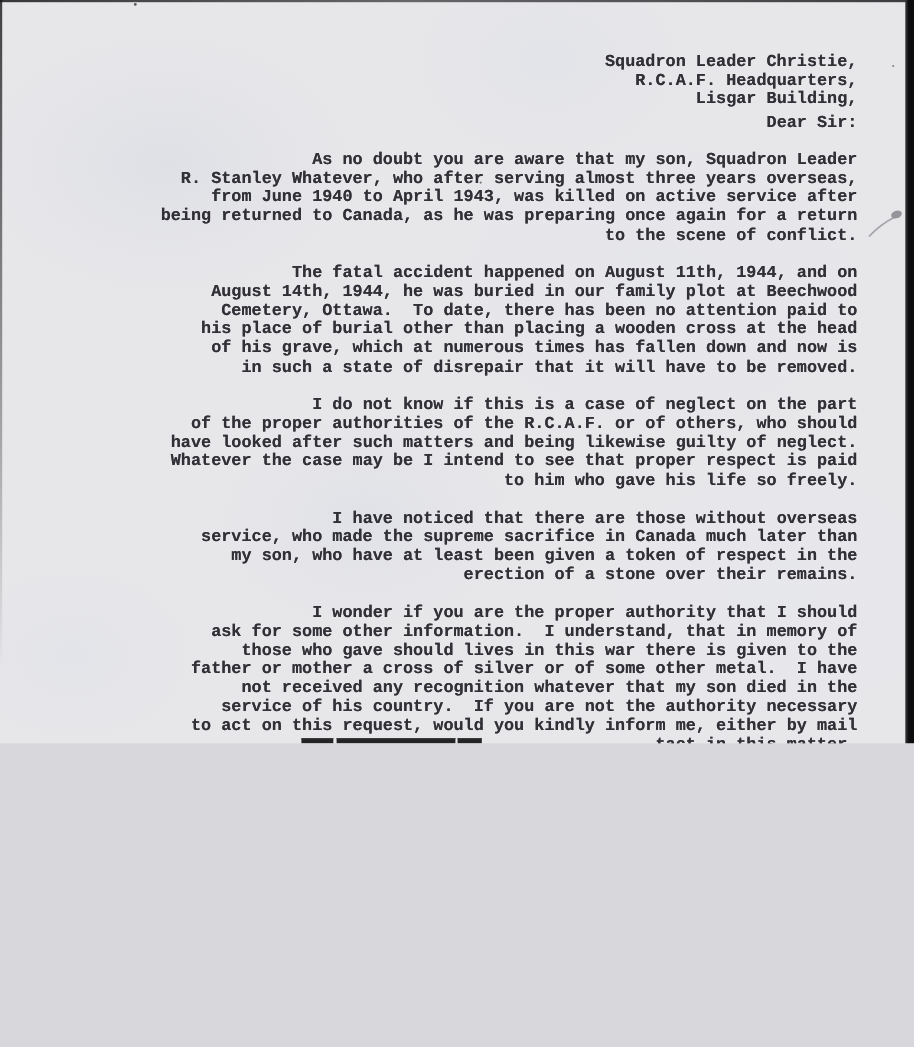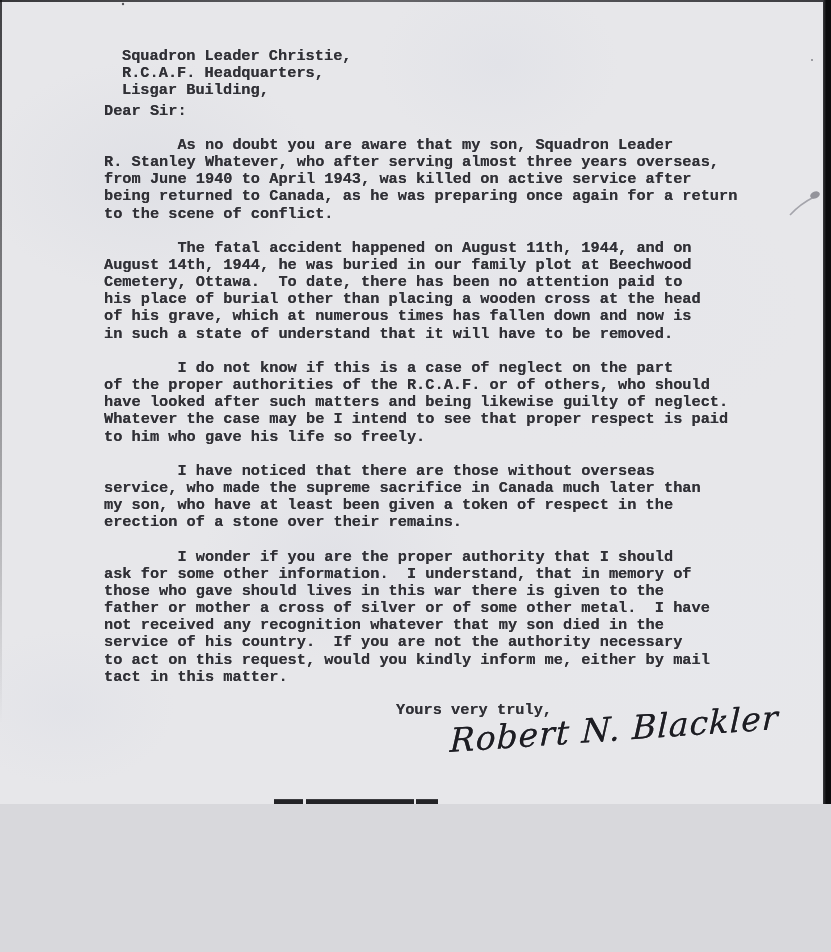--- a/index.html
+++ b/index.html
@@ -1,28 +1,29 @@
 <!DOCTYPE html>
 <html><head>
 <meta charset="utf-8">
 <style>
   html,body{margin:0;padding:0;background:#d8d8dc;}
   .scan{
     position:relative;
-    width:831px;height:804px;
+    width:831px;height:676px;
     overflow:hidden;
     background-color:#e7e7ea;
     background-image:
       radial-gradient(ellipse 260px 180px at 18% 22%, rgba(214,216,224,.45), transparent 65%),
       radial-gradient(ellipse 340px 240px at 72% 38%, rgba(228,229,235,.55), transparent 60%),
       radial-gradient(ellipse 220px 160px at 40% 70%, rgba(215,217,226,.40), transparent 60%),
       radial-gradient(ellipse 300px 220px at 85% 80%, rgba(231,232,237,.55), transparent 60%),
       radial-gradient(ellipse 180px 130px at 8% 88%, rgba(218,220,229,.35), transparent 60%),
       radial-gradient(ellipse 200px 150px at 60% 8%, rgba(219,221,229,.40), transparent 60%);
     font-family:"Liberation Mono","DejaVu Sans Mono",monospace;
+    text-align:right;
   }
   .letter{
     position:absolute;left:104px;top:48px;
     font-size:15.3px;font-weight:700;
     color:#303036;
     text-shadow:0 0 .5px rgba(44,44,50,.75);
   }
   .line{white-space:pre;height:17.2px;line-height:17.2px;}
   .address{margin-left:18px;}
   .salutation{margin-top:3px;}
@@ -72,21 +73,21 @@
           <div class="line">from June 1940 to April 1943, was killed on active service after</div>
           <div class="line">being returned to Canada, as he was preparing once again for a return</div>
           <div class="line">to the scene of conflict.</div>
         </div>
         <div class="paragraph">
           <div class="line">        The fatal accident happened on August 11th, 1944, and on</div>
           <div class="line">August 14th, 1944, he was buried in our family plot at Beechwood</div>
           <div class="line">Cemetery, Ottawa.  To date, there has been no attention paid to</div>
           <div class="line">his place of burial other than placing a wooden cross at the head</div>
           <div class="line">of his grave, which at numerous times has fallen down and now is</div>
-          <div class="line">in such a state of understand that it will have to be removed.</div>
+          <div class="line">in such a state of disrepair that it will have to be removed.</div>
         </div>
         <div class="paragraph">
           <div class="line">        I do not know if this is a case of neglect on the part</div>
           <div class="line">of the proper authorities of the R.C.A.F. or of others, who should</div>
           <div class="line">have looked after such matters and being likewise guilty of neglect.</div>
           <div class="line">Whatever the case may be I intend to see that proper respect is paid</div>
           <div class="line">to him who gave his life so freely.</div>
         </div>
         <div class="paragraph">
           <div class="line">        I have noticed that there are those without overseas</div>

